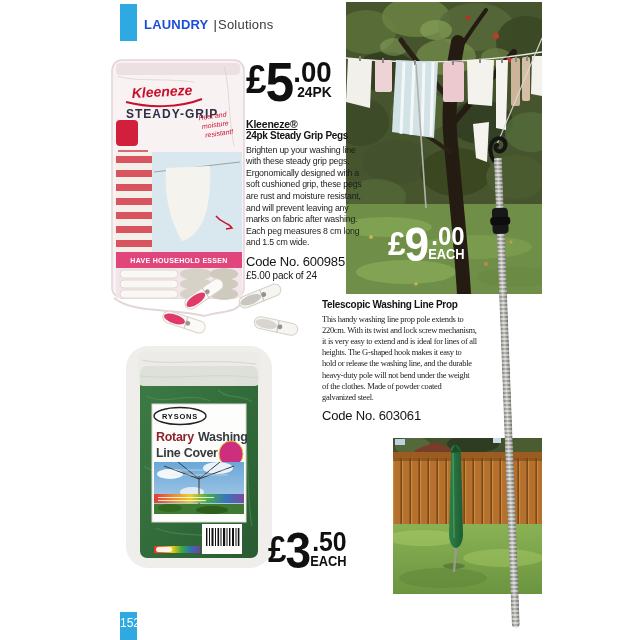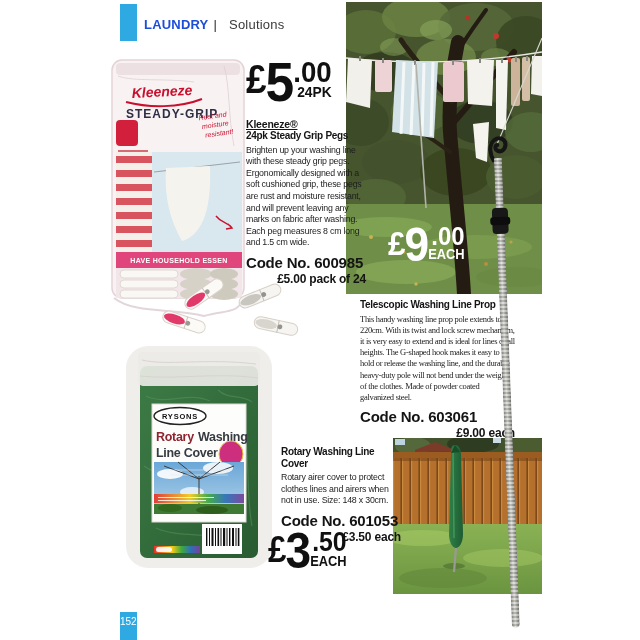--- a/index.html
+++ b/index.html
@@ -7,21 +7,21 @@
     position:relative;width:640px;height:640px;background:#ffffff;overflow:hidden;
     font-family:"Liberation Sans",sans-serif;color:#141414;
   }
   .abs{position:absolute;}
 
   
   .hdr-tab{left:120px;top:4px;width:17px;height:37px;background:#2FA9E1;}
   .hdr-text{left:144px;top:17px;font-size:13px;letter-spacing:.2px;white-space:nowrap;}
   .hdr-text .cat{font-weight:bold;color:#1d4ed8;}
   .hdr-text .div{color:#2b2b2b;font-weight:400;margin:0 1px 0 5px;}
-  .hdr-text .sec{color:#3a3a3a;font-weight:400;margin-left:11px;}
+  .hdr-text .sec{color:#3a3a3a;font-weight:400;}
 
   
   .price{display:flex;align-items:flex-start;font-weight:bold;color:#101010;
          line-height:.78;transform:scaleX(.92);transform-origin:left top;letter-spacing:-1px;}
   .p-cur{margin-top:4px;}
   .p-col{display:flex;flex-direction:column;align-items:flex-end;letter-spacing:0;}
   .p-qual{margin-top:3px;letter-spacing:0;}
   .price-5{left:246px;top:60px;}
   .price-5 .p-cur{font-size:40px;} .price-5 .p-whole{font-size:56px;}
   .price-5 .p-dec{font-size:30px;} .price-5 .p-qual{font-size:15px;}
@@ -31,24 +31,24 @@
   .price-3{left:268px;top:532px;z-index:4;}
   .price-3 .p-cur{font-size:36px;} .price-3 .p-whole{font-size:50px;}
   .price-3 .p-dec{font-size:27px;} .price-3 .p-qual{font-size:14px;}
 
   
   .tblock{z-index:3;}
   .tblock .brand{font-weight:bold;font-size:10.5px;margin:0 0 0 0;letter-spacing:-.2px;text-decoration:underline;}
   .tblock .title{font-weight:bold;font-size:10px;margin:0 0 3px 0;letter-spacing:-.3px;line-height:1.15;}
   .tblock .title.nowrap{white-space:nowrap;}
   .tblock .desc{font-size:8.8px;line-height:1.32;letter-spacing:-.2px;color:#1c1c1c;margin:0;}
-  .tblock .code{font-weight:bold;font-size:15px;margin-top:5px;letter-spacing:-.2px;}
-  .tblock .pnote{font-weight:bold;font-size:12px;margin-top:1px;letter-spacing:-.2px;text-align:right;}
+  .tblock .code{font-weight:normal;font-size:13px;margin-top:5px;letter-spacing:-.2px;}
+  .tblock .pnote{font-weight:normal;font-size:10px;margin-top:1px;letter-spacing:-.2px;}
   .tb-pegs{left:246px;top:118px;width:120px;}
-  .tb-prop{left:322px;top:299px;width:155px;margin-left:38px;}
+  .tb-prop{left:322px;top:299px;width:155px;}
   .tb-prop .desc{font-size:8.5px;letter-spacing:-.3px;font-family:Liberation Serif, serif;}
   .tb-cover{left:281px;top:446px;width:120px;}
 
   
   .photo{overflow:hidden;}
   .ph-line{left:346px;top:2px;width:196px;height:292px;z-index:1;}
   .ph-fence{left:393px;top:438px;width:149px;height:156px;z-index:1;}
   .ph-pegs{left:104px;top:56px;width:200px;height:290px;z-index:2;}
   .ph-rysons{left:126px;top:346px;width:146px;height:222px;z-index:2;border-radius:22px;}
 
@@ -59,21 +59,21 @@
     background:
       repeating-linear-gradient(0deg, rgba(255,255,255,.28) 0 2px, rgba(0,0,0,.12) 2px 4px),
       linear-gradient(90deg,#8d8d89,#d8d8d3 45%,#7c7c78);
     border-radius:0 0 4px 4px;}
   .pole .collar{position:absolute;left:3px;top:72px;width:16px;height:26px;background:#181818;border-radius:4px;}
   .pole .collar:after{content:"";position:absolute;left:-2px;top:9px;width:20px;height:8px;background:#0d0d0d;border-radius:3px;}
   .pole .hook{position:absolute;left:0;top:0;width:22px;height:26px;}
 
   
   .pg-tab{left:120px;top:612px;width:17px;height:28px;background:#2FA9E1;z-index:6;
-          color:#fff;font-size:10px;text-align:left;padding-top:4px;box-sizing:border-box;}
+          color:#fff;font-size:12px;text-align:right;padding-top:4px;box-sizing:border-box;}
 </style>
 </head>
 <body>
 
 <div class="page">
 
   <div class="abs hdr-tab"></div>
   <div class="abs hdr-text">
     <span class="cat">LAUNDRY</span><span class="div">|</span><span class="sec">Solutions</span>
   </div>
@@ -410,29 +410,22 @@
     <p class="title">24pk Steady Grip Pegs</p>
     <p class="desc">Brighten up your washing line with these steady grip pegs. Ergonomically designed with a soft cushioned grip, these pegs are rust and moisture resistant, and will prevent leaving any marks on fabric after washing. Each peg measures 8 cm long and 1.5 cm wide.</p>
     <div class="code">Code No. 600985</div>
     <div class="pnote">£5.00 pack of 24</div>
   </div>
 
   <div class="abs tblock tb-prop">
     <p class="title nowrap">Telescopic Washing Line Prop</p>
     <p class="desc">This handy washing line prop pole extends to 220cm. With its twist and lock screw mechanism, it is very easy to extend and is ideal for lines of all heights. The G-shaped hook makes it easy to hold or release the washing line, and the durable heavy-duty pole will not bend under the weight of the clothes. Made of powder coated galvanized steel.</p>
     <div class="code">Code No. 603061</div>
-    <div class="pnote">£9.00 each</div>
-  </div>
-
-  <div class="abs tblock tb-cover">
-    <p class="title">Rotary Washing Line Cover</p>
-    <p class="desc">Rotary airer cover to protect clothes lines and airers when not in use. Size: 148 x 30cm.</p>
-    <div class="code">Code No. 601053</div>
-    <div class="pnote">£3.50 each</div>
-  </div>
+  </div>
+
 
   <div class="abs pole">
     <svg class="hook" width="22" height="26" viewBox="0 0 22 26">
       <path d="M7,25 C3,18 2,9 8,4 C14,0 20,4 19,10 C18,15 13,17 10,14 C8,12 9,9 11,9" stroke="#151515" stroke-width="4" fill="none" stroke-linecap="round"></path>
     </svg>
     <div class="shaft"></div>
     <div class="collar"></div>
   </div>
 
   <div class="abs pg-tab">

